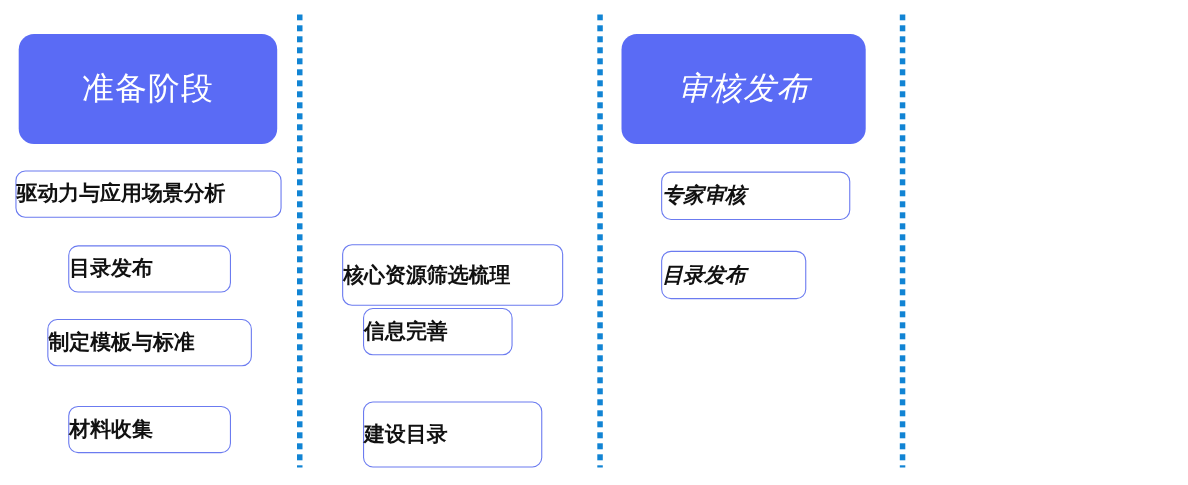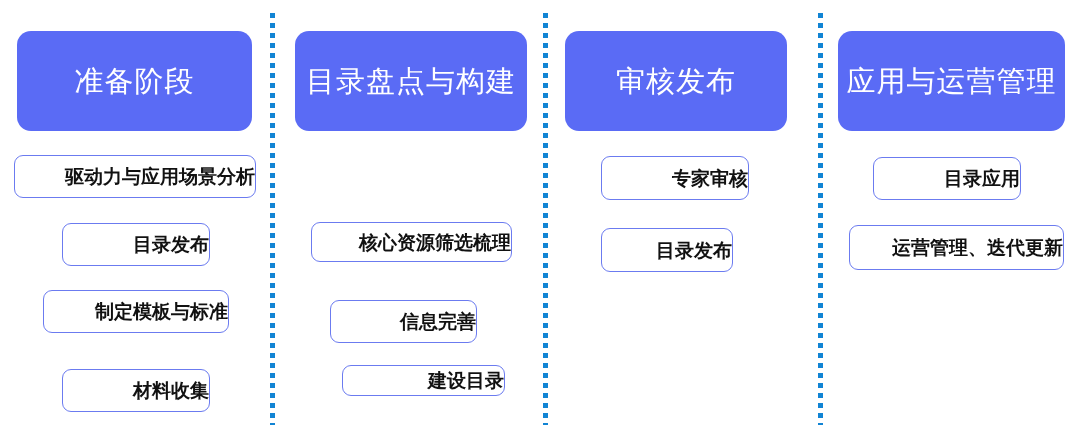--- a/index.html
+++ b/index.html
@@ -57,21 +57,21 @@
     white-space: nowrap;
   }
   
   .step-pill {
     position: absolute;
     background: #ffffff;
     border: 1.6px solid #6b7bf0;
     border-radius: 9px;
     display: flex;
     align-items: center;
-    justify-content: flex-end;
+    justify-content: flex-start;
     box-sizing: border-box;
   }
   .step-pill-label {
     color: #111111;
     font-family: "Liberation Sans", "DejaVu Sans", sans-serif;
     font-size: 19px;
     font-weight: bold;
     line-height: 1;
     white-space: nowrap;
   }
@@ -97,50 +97,36 @@
     </div>
     <div class="step-pill" style="left:43px;top:290px;width:186px;height:43px;">
       <span class="step-pill-label">制定模板与标准</span>
     </div>
     <div class="step-pill" style="left:62px;top:369px;width:148px;height:43px;">
       <span class="step-pill-label">材料收集</span>
     </div>
   </div>
 
   <div class="column" style="left:275px;width:268px;">
-    <div class="stage-header" style="left:20px;top:31px;width:232px;height:100px;">
-      <span class="stage-header-label">目录盘点与构建</span>
-    </div>
-    <div class="step-pill" style="left:36px;top:222px;width:201px;height:40px;">
+    <div class="step-pill" style="left:36px;top:222px;width:201px;height:56px;">
       <span class="step-pill-label">核心资源筛选梳理</span>
     </div>
-    <div class="step-pill" style="left:55px;top:300px;width:147px;height:43px;">
+    <div class="step-pill" style="left:55px;top:280px;width:136px;height:43px;">
       <span class="step-pill-label">信息完善</span>
     </div>
-    <div class="step-pill" style="left:67px;top:365px;width:163px;height:31px;">
+    <div class="step-pill" style="left:55px;top:365px;width:163px;height:60px;">
       <span class="step-pill-label">建设目录</span>
     </div>
   </div>
 
-  <div class="column" style="left:548px;width:270px;">
+  <div class="column" style="left:548px;width:270px;font-style:italic;">
     <div class="stage-header" style="left:17px;top:31px;width:222px;height:100px;">
       <span class="stage-header-label">审核发布</span>
     </div>
-    <div class="step-pill" style="left:53px;top:156px;width:148px;height:44px;">
+    <div class="step-pill" style="left:53px;top:156px;width:172px;height:44px;">
       <span class="step-pill-label">专家审核</span>
     </div>
     <div class="step-pill" style="left:53px;top:228px;width:132px;height:44px;">
       <span class="step-pill-label">目录发布</span>
     </div>
   </div>
 
-  <div class="column" style="left:823px;width:257px;">
-    <div class="stage-header" style="left:15px;top:31px;width:227px;height:100px;">
-      <span class="stage-header-label">应用与运营管理</span>
-    </div>
-    <div class="step-pill" style="left:50px;top:157px;width:148px;height:43px;">
-      <span class="step-pill-label">目录应用</span>
-    </div>
-    <div class="step-pill" style="left:26px;top:225px;width:215px;height:45px;">
-      <span class="step-pill-label">运营管理、迭代更新</span>
-    </div>
-  </div>
 </div>
 
 </body></html>

